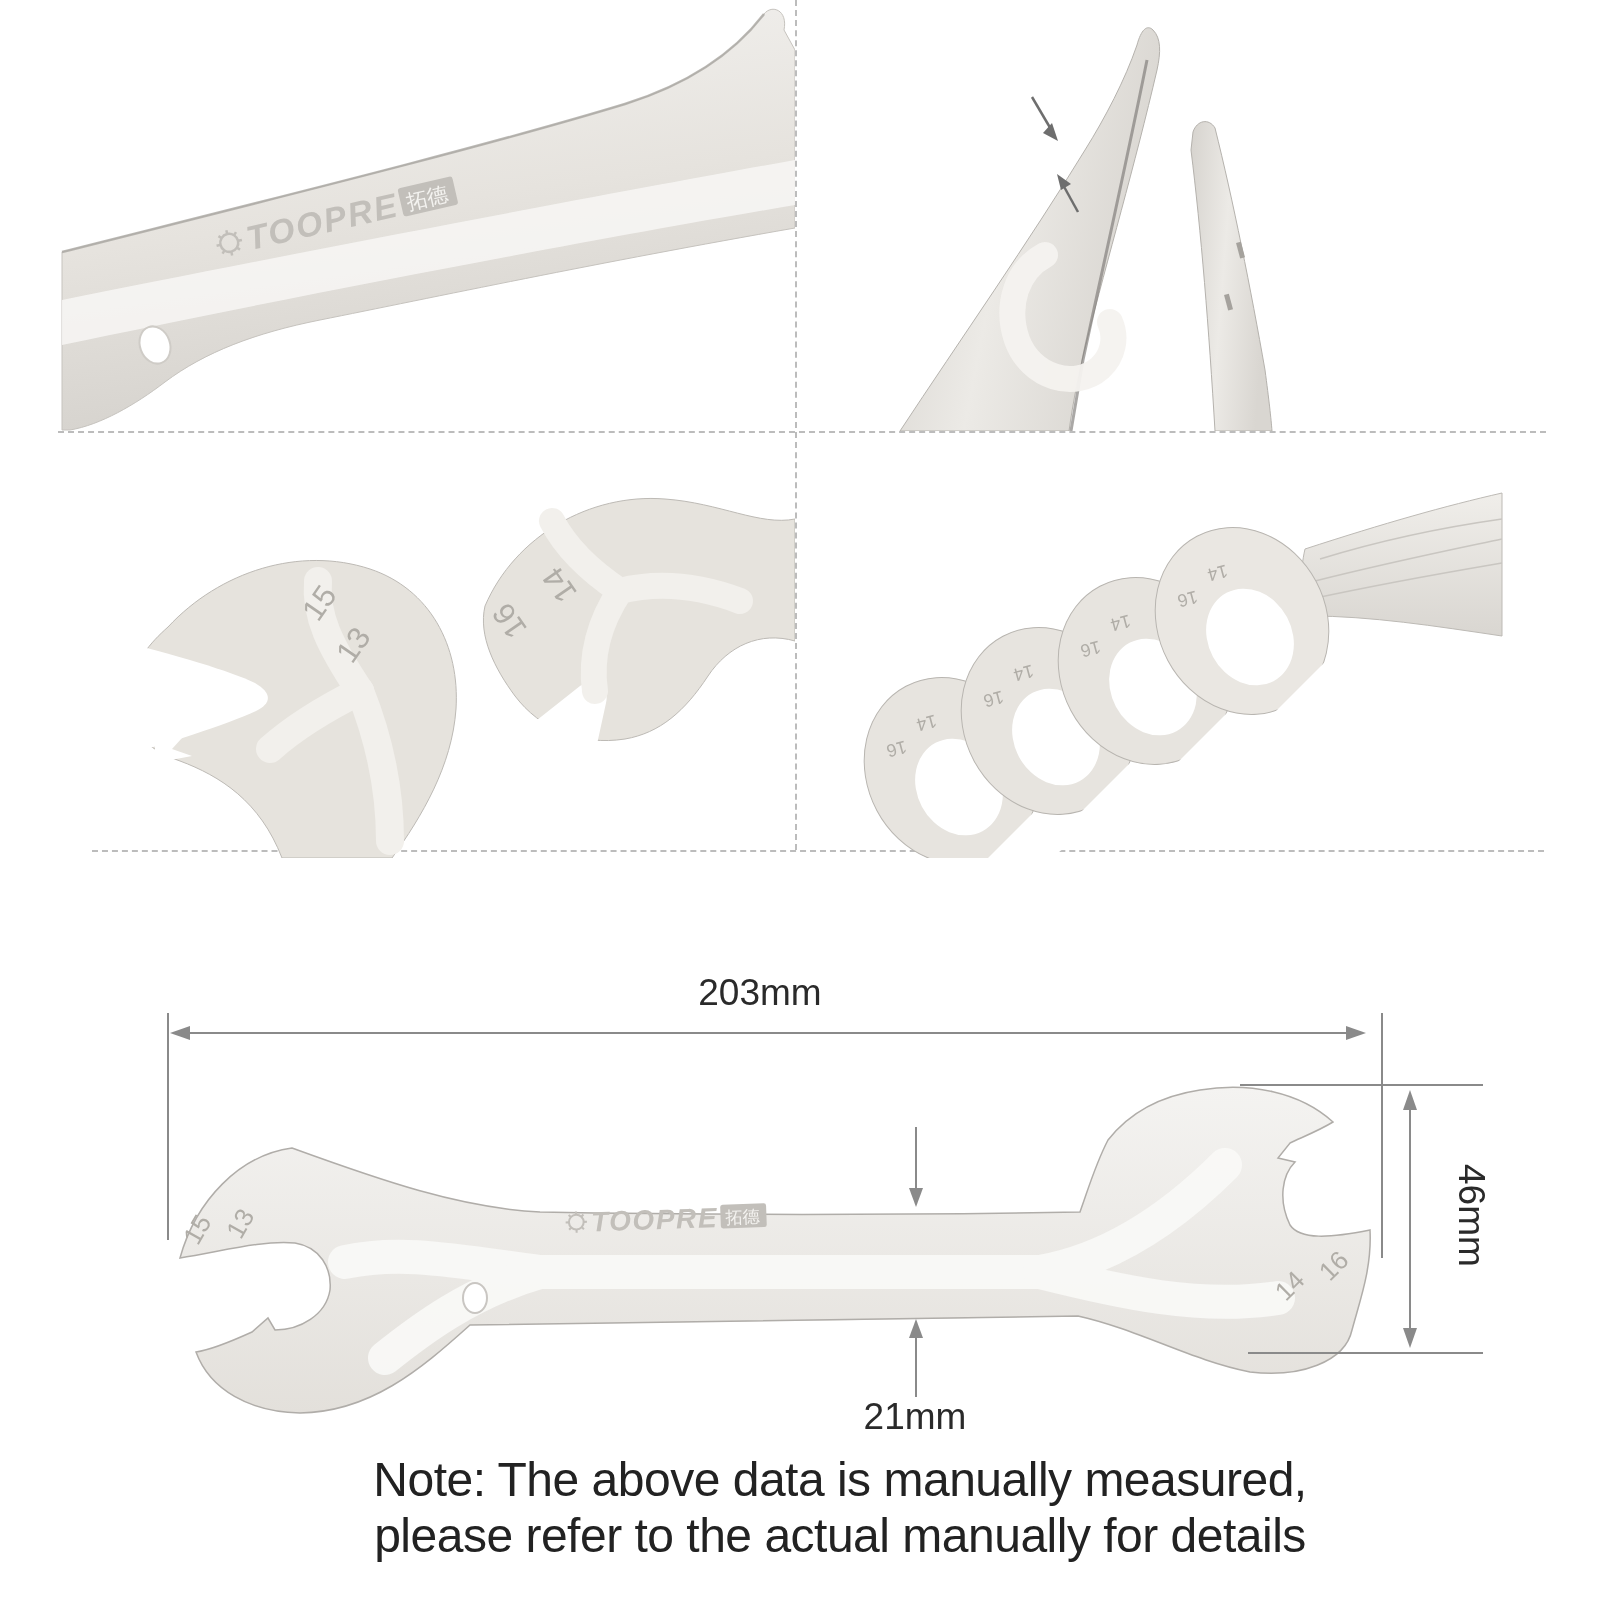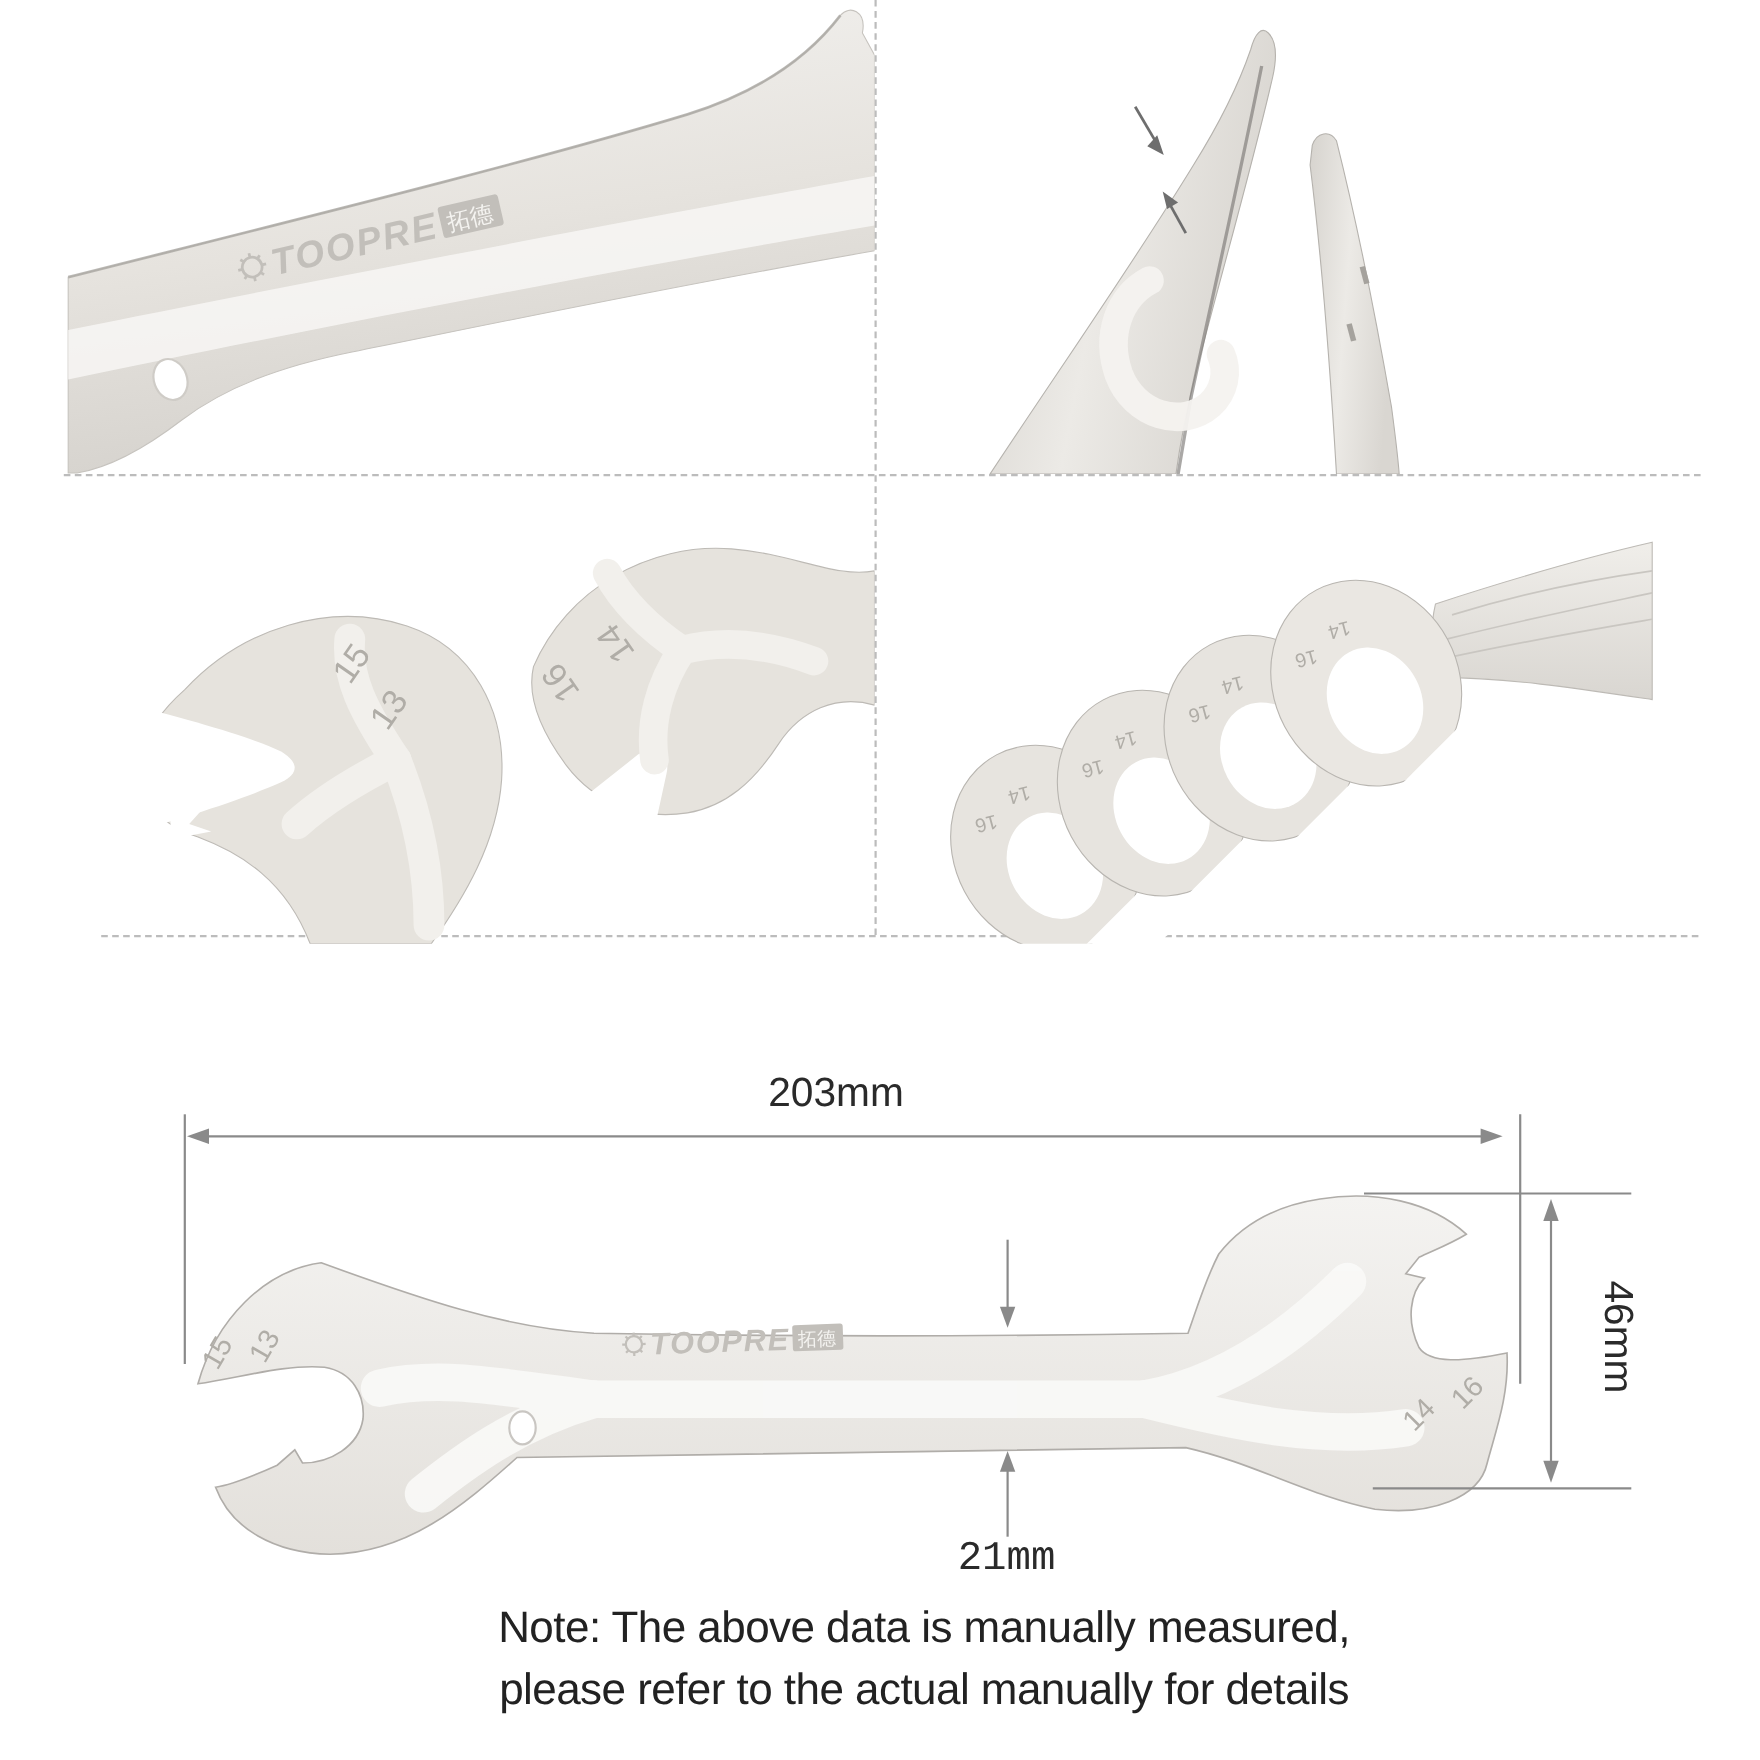--- a/index.html
+++ b/index.html
@@ -13,25 +13,25 @@
   .div-v{position:absolute;left:795px;top:0;height:850px;width:0;border-left:2px dashed #bcbcbc;}
   .div-h{position:absolute;height:0;border-top:2px dashed #bcbcbc;}
   .div-h1{top:431px;left:58px;width:1488px;}
   .div-h2{top:850px;left:92px;width:1452px;}
   
   .thickness-label{
     position:absolute;left:812px;top:38px;font-size:55px;letter-spacing:-1px;color:#1c1c1c;white-space:nowrap;
   }
   .dim-label{position:absolute;font-size:37px;color:#2a2a2a;white-space:nowrap;}
   .dim-203{left:660px;top:972px;width:200px;text-align:center;}
-  .dim-21{left:815px;top:1396px;width:200px;text-align:center;font-family:Liberation Mono, monospace;}
+  .dim-21{left:815px;top:1396px;width:200px;text-align:center;}
   .dim-46{left:1492px;top:1164px;transform:rotate(90deg);transform-origin:left top;}
   .note{
     position:absolute;left:80px;top:1452px;width:1520px;text-align:center;
-    font-size:40px;line-height:56px;color:#222222;letter-spacing:-0.5px;
+    font-size:48px;line-height:56px;color:#222222;letter-spacing:-0.5px;
   }
   svg{display:block;}
   svg text{font-family:"Liberation Sans",sans-serif;}
   .engrave{fill:#b0ada7;}
   .logo-text{fill:#c2bfba;font-weight:bold;font-style:italic;letter-spacing:2px;}
   .logo-box{fill:#c2bfba;}
   .logo-box-text{fill:#f4f3f0;}
 </style>
 </head>
 <body>

